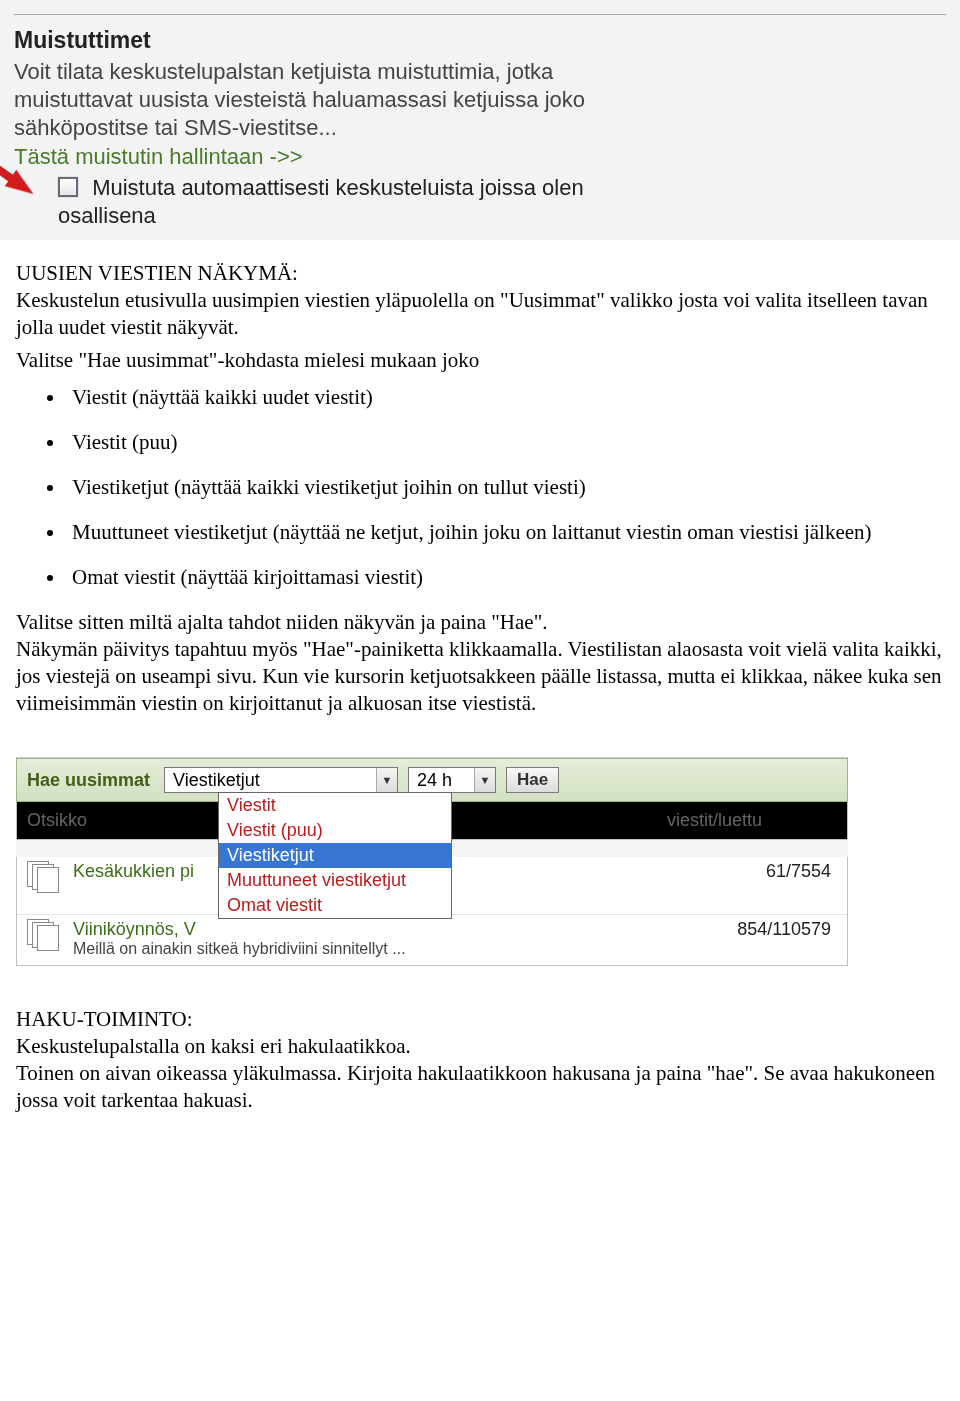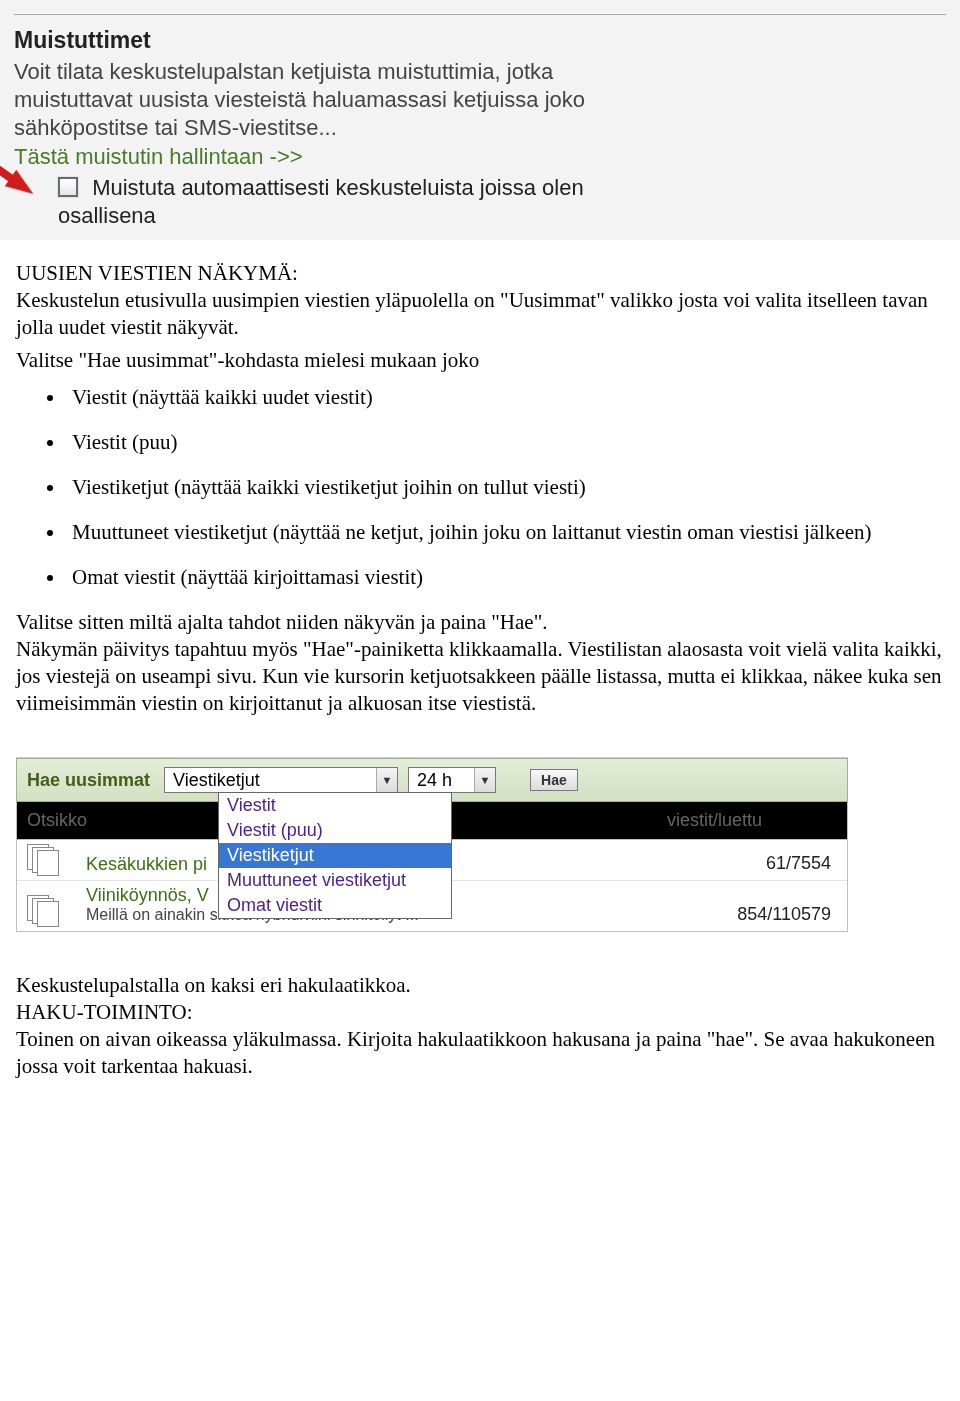--- a/index.html
+++ b/index.html
@@ -149,44 +149,44 @@
     font-size: 11px;
     color: #333;
   }
   .btn {
     border: 1px solid #7a7a7a;
     background: linear-gradient(#f8f8f8,#dcdcdc);
     padding: 2px 10px;
     font-weight: bold;
     color: #333;
     font-family: Arial;
-    font-size: 14px;
-    margin-left: 24px;
+    font-size: 17px;
   }
   .hdr-row {
     display: flex;
     border: 1px solid #c0c0c0;
     border-top: none;
     background: #000000;
     color: #646464;
     font-size: 18px;
   }
   .hdr-row .c-title { flex: 1; padding: 8px 10px; }
   .hdr-row .c-count { width: 170px; padding: 8px 10px; text-align: left; border-left: none; }
   .list {
     border-left: 1px solid #c0c0c0;
     border-right: 1px solid #c0c0c0;
     border-bottom: 1px solid #c0c0c0;
     background: #fff;
   }
   .item {
     display: flex;
-    align-items: flex-end;
+    align-items: flex-start;
     padding: 4px 10px 6px 10px;
-    gap: 27px;
+    gap: 14px;
+    margin-top: 17px;
   }
   .item + .item {
     border-top: 1px solid #e4e4e4;
   }
   .thread-icon {
     width: 32px;
     height: 30px;
     flex: 0 0 32px;
     position: relative;
   }
@@ -209,21 +209,21 @@
     left: 202px;
     top: 34px;
     width: 232px;
     background: #fff;
     border: 1px solid #666;
     font-size: 18px;
     z-index: 10;
   }
   .dropdown-open .opt {
     padding: 2px 8px;
-    color: #4c1d95;
+    color: #b91c1c;
   }
   .dropdown-open .opt.sel {
     background: #3876d6;
     color: #fff;
   }
 </style>
 </head>
 <body>
 
 <div class="shot shot1">
@@ -299,16 +299,16 @@
   <div class="dropdown-open">
     <div class="opt">Viestit</div>
     <div class="opt">Viestit (puu)</div>
     <div class="opt sel">Viestiketjut</div>
     <div class="opt">Muuttuneet viestiketjut</div>
     <div class="opt">Omat viestit</div>
   </div>
 </div>
 
 <div class="doc" style="padding-top:30px;">
+  <div>HAKU-TOIMINTO:</div>
   <div>Keskustelupalstalla on kaksi eri hakulaatikkoa.</div>
-  <div>HAKU-TOIMINTO:</div>
   <div>Toinen on aivan oikeassa yläkulmassa. Kirjoita hakulaatikkoon hakusana ja paina "hae". Se avaa hakukoneen jossa voit tarkentaa hakuasi.</div>
 </div>
 
 </body></html>

